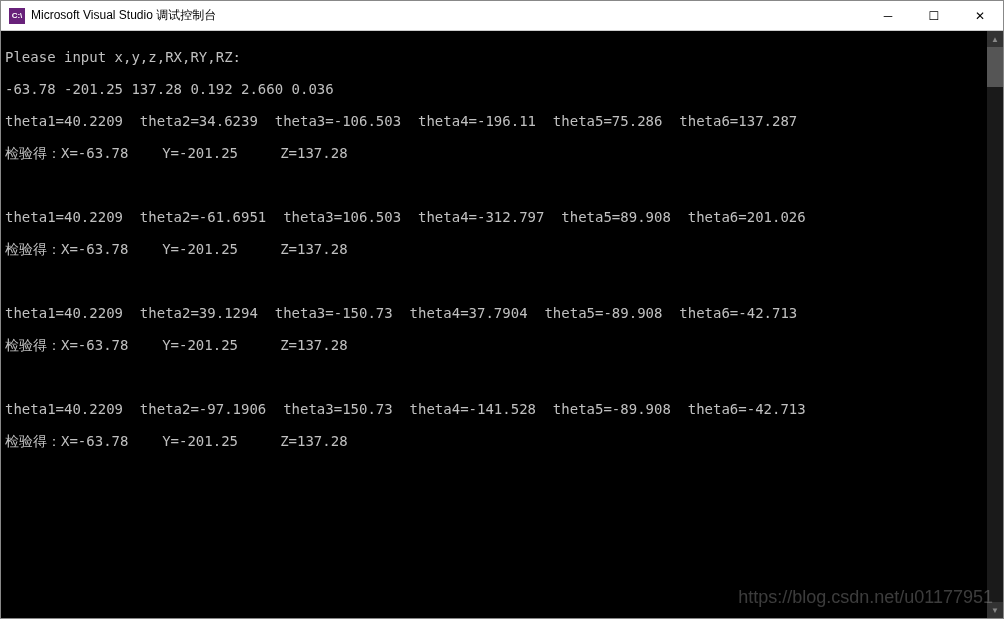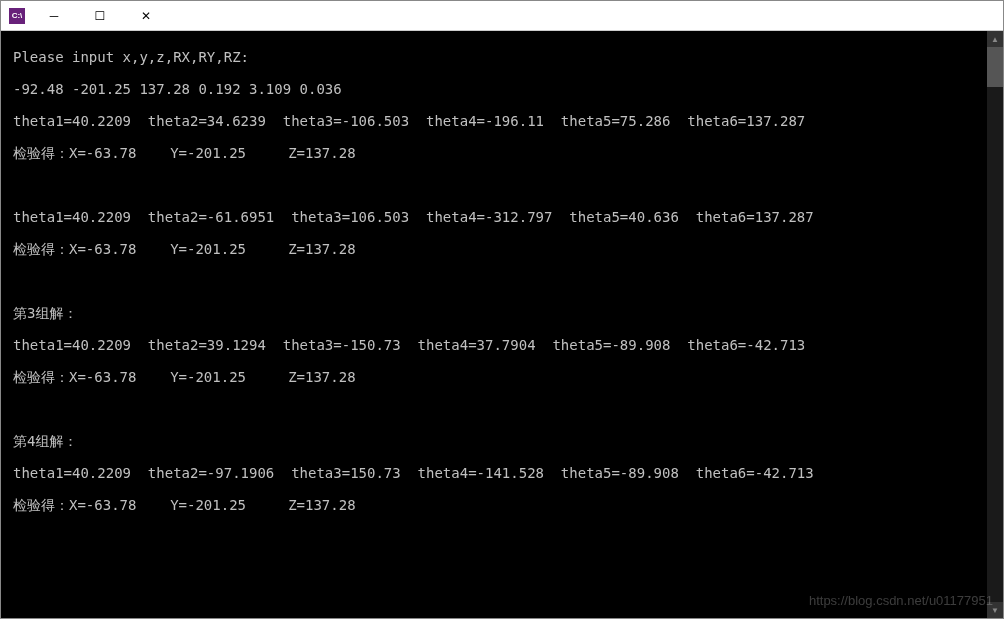--- a/index.html
+++ b/index.html
@@ -57,21 +57,21 @@
       font-family: "Segoe UI Symbol", sans-serif;
       cursor: pointer;
     }
     .console-area {
       flex: 1;
       background: #000;
       position: relative;
       overflow: hidden;
     }
     .console-content {
-      padding: 2px 12px;
+      padding: 2px 4px;
       font-family: "NSimSun", "SimSun", "Consolas", monospace;
       font-size: 14px;
       line-height: 16px;
       color: #c0c0c0;
       white-space: pre;
       height: 100%;
       overflow: hidden;
     }
     .scrollbar {
       position: absolute;
@@ -100,53 +100,52 @@
       width: 16px;
       height: 40px;
       background: #555;
       cursor: pointer;
     }
     .watermark {
       position: absolute;
       right: 10px;
       bottom: 10px;
       color: rgba(200,200,200,0.3);
-      font-size: 13px;
+      font-size: 18px;
       font-family: Arial, sans-serif;
       pointer-events: none;
     }
     .line { display: block; }
   </style>
 </head>
 <body>
 
 <div class="window">
   <div class="titlebar">
     <span class="app-icon">C:\</span>
+    <span class="title-text">Microsoft Visual Studio 调试控制台</span>
     <div class="win-controls">
       <div class="win-btn">─</div>
       <div class="win-btn">☐</div>
       <div class="win-btn close">✕</div>
     </div>
   </div>
   <div class="console-area">
     <div class="console-content">
 <span class="line">Please input x,y,z,RX,RY,RZ:</span>
-<span class="line">-92.48 -201.25 137.28 0.192 3.109 0.036</span>
+<span class="line">-63.78 -201.25 137.28 0.192 2.660 0.036</span>
 <span class="line">theta1=40.2209  theta2=34.6239  theta3=-106.503  theta4=-196.11  theta5=75.286  theta6=137.287</span>
 <span class="line">检验得：X=-63.78    Y=-201.25     Z=137.28</span>
 <span class="line"> </span>
-<span class="line">theta1=40.2209  theta2=-61.6951  theta3=106.503  theta4=-312.797  theta5=40.636  theta6=137.287</span>
+<span class="line">theta1=40.2209  theta2=-61.6951  theta3=106.503  theta4=-312.797  theta5=89.908  theta6=201.026</span>
 <span class="line">检验得：X=-63.78    Y=-201.25     Z=137.28</span>
 <span class="line"> </span>
-<span class="line">第3组解：</span>
 <span class="line">theta1=40.2209  theta2=39.1294  theta3=-150.73  theta4=37.7904  theta5=-89.908  theta6=-42.713</span>
 <span class="line">检验得：X=-63.78    Y=-201.25     Z=137.28</span>
 <span class="line"> </span>
-<span class="line">第4组解：</span>
 <span class="line">theta1=40.2209  theta2=-97.1906  theta3=150.73  theta4=-141.528  theta5=-89.908  theta6=-42.713</span>
 <span class="line">检验得：X=-63.78    Y=-201.25     Z=137.28</span>
 <span class="line"> </span>
 
 
 
 
 
 
 

